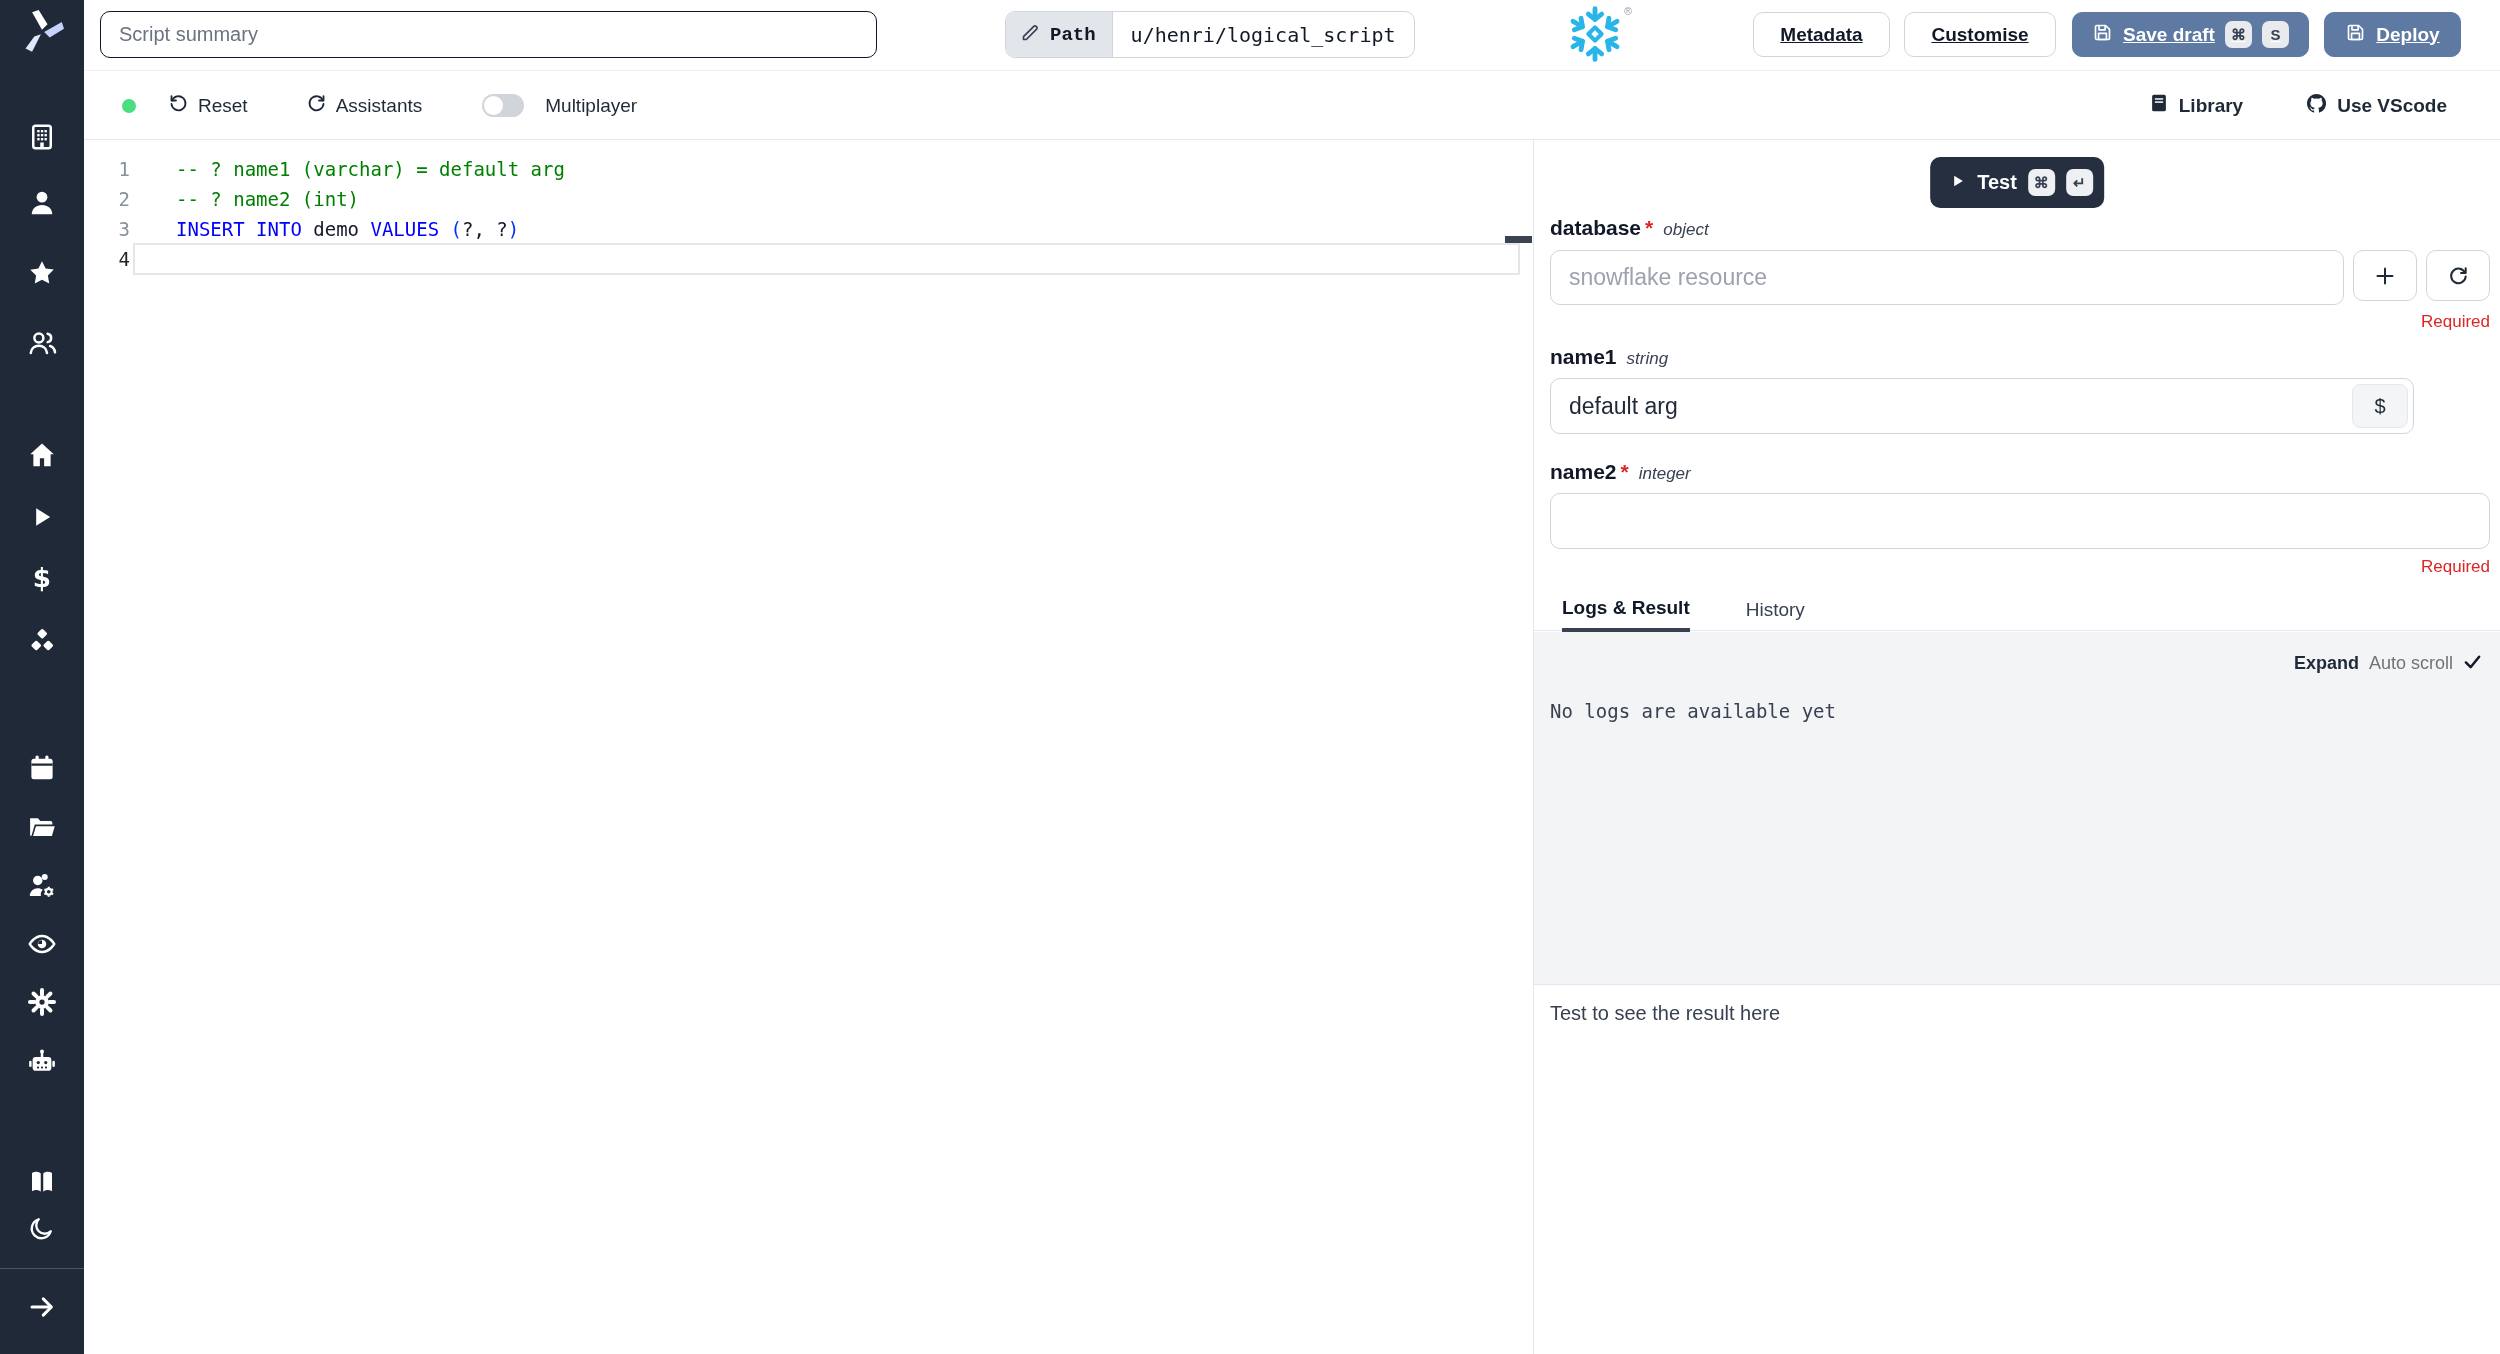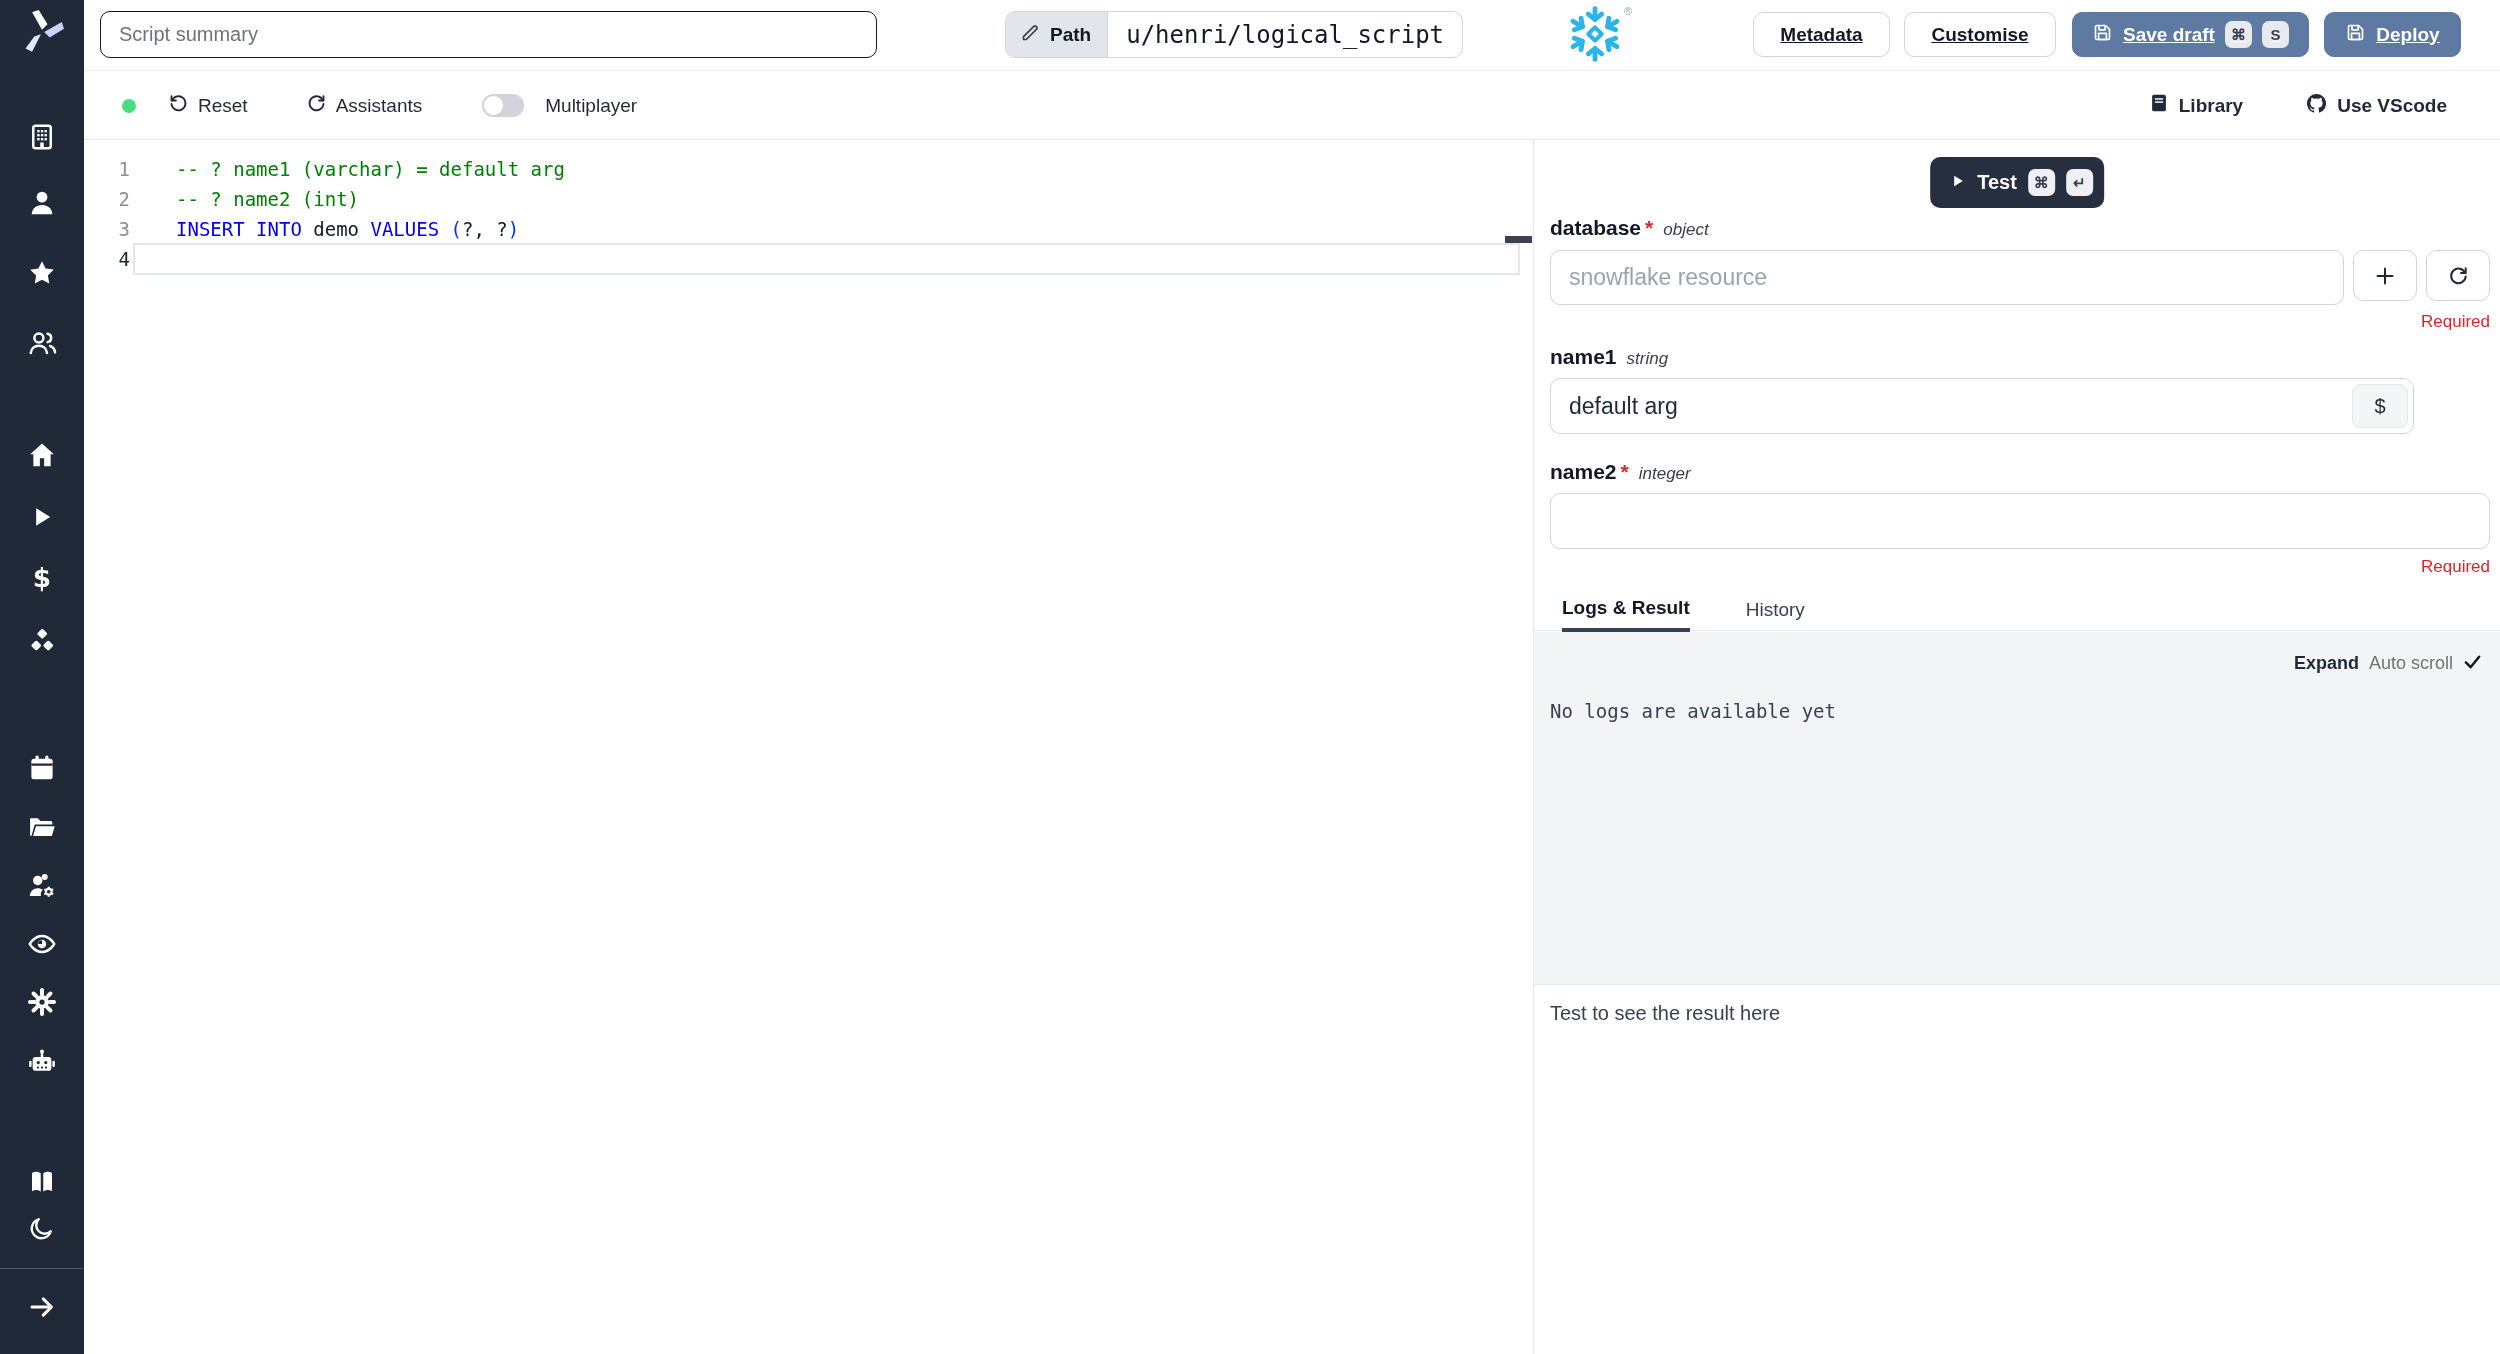--- a/index.html
+++ b/index.html
@@ -12,22 +12,22 @@
   .sb-icon { position:absolute; left:0; width:84px; height:34px; display:flex; align-items:center; justify-content:center; cursor:pointer; }
   .sb-divider { position:absolute; left:0; right:0; top:1268px; height:1px; background:#4b5563; }
   .logo { position:absolute; top:10px; left:0; width:84px; display:flex; justify-content:center; }
 
   
   .topbar { position:absolute; left:84px; top:0; width:2416px; height:71px; background:#fff; border-bottom:1px solid #eef0f2; }
   .summary-input { position:absolute; left:16px; top:11px; width:777px; height:47px; border:1px solid #0f172a; border-radius:10px; font-size:20px; padding:0 18px; color:#1f2937; outline:none; font-family:"Liberation Sans",sans-serif; }
   .summary-input::placeholder { color:#6b7280; }
   .path-group { position:absolute; left:921px; top:11px; height:47px; display:flex; border:1px solid #d1d5db; border-radius:10px; overflow:hidden; background:#fff; }
   .path-chip { display:flex; align-items:center; gap:9px; background:#e2e5ea; padding:0 16px 0 14px; border-right:1px solid #d1d5db; cursor:pointer; }
-  .path-chip b { font-size:19px; color:#111827; }
-  .path-value { display:flex; align-items:center; padding:0 18px; font-family:"DejaVu Sans Mono",monospace; font-size:24px; color:#111827;text-align:center; }
+  .path-chip b { font-size:19px; color:#111827;font-family:Liberation Mono, monospace; }
+  .path-value { display:flex; align-items:center; padding:0 18px; font-family:"DejaVu Sans Mono",monospace; font-size:20px; color:#111827;text-align:center; }
   .snowflake-wrap { position:absolute; left:1482px; top:5px; width:66px; height:62px; }
   .reg-mark { position:absolute; right:0px; top:0px; font-size:11px; color:#9ca3af; }
   .tb-btn { position:absolute; top:12px; height:45px; border-radius:10px; display:flex; align-items:center; justify-content:center; gap:10px; font-size:19px; font-weight:600; cursor:pointer;text-decoration:underline; }
   .tb-btn.outline { background:#fff; border:1px solid #d1d5db; color:#111827; }
   .tb-btn.solid { background:#5e7aa3; border:1px solid #5e7aa3; color:#fff; }
   .btn-metadata { left:1669px; width:137px; }
   .btn-customise { left:1820px; width:152px; }
   .btn-savedraft { left:1988px; width:237px; }
   .btn-deploy { left:2240px; width:137px; }
   .kbd { display:inline-flex; align-items:center; justify-content:center; min-width:27px; height:27px; padding:0 4px; background:#e8eaee; border-radius:7px; font-size:15px; font-weight:700; color:#374151; }

